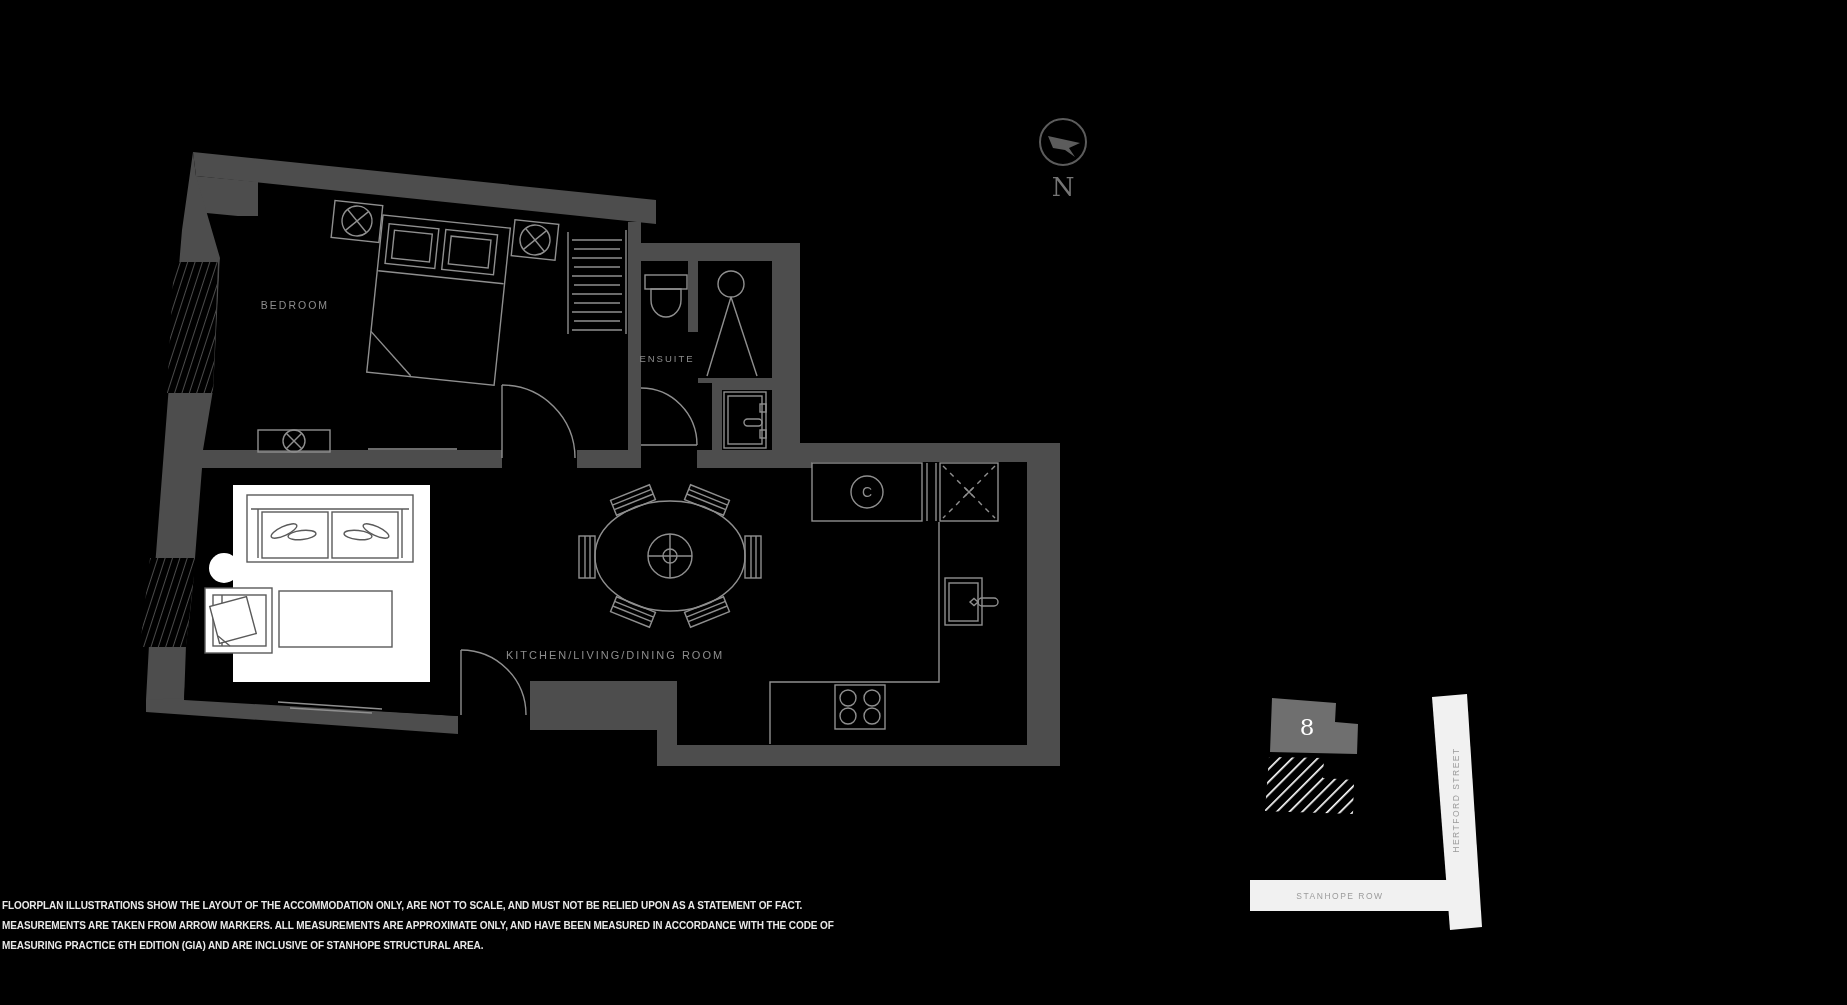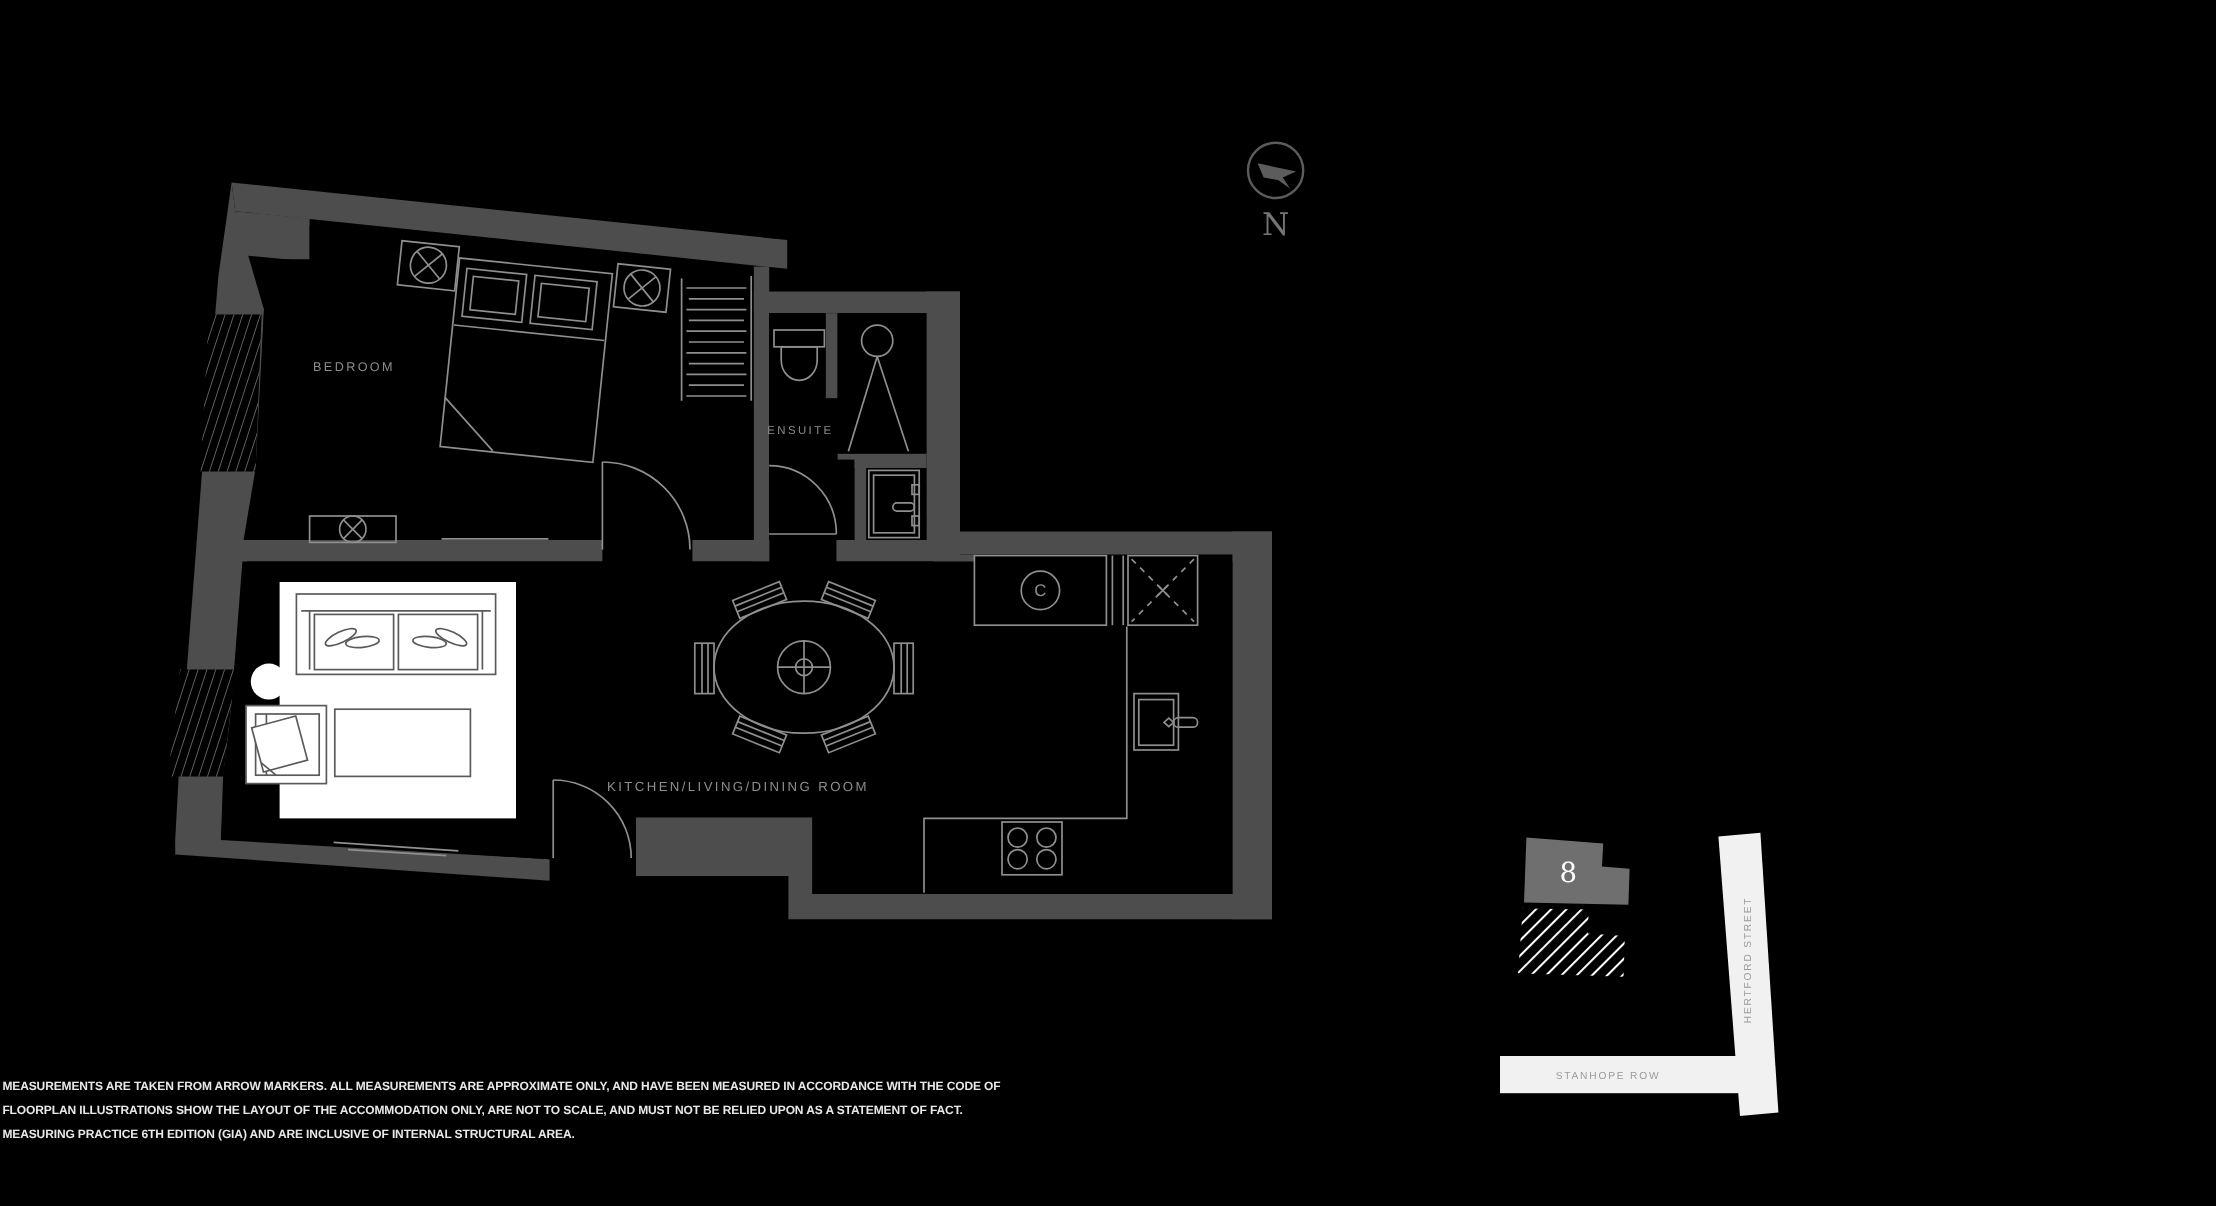--- a/index.html
+++ b/index.html
@@ -264,18 +264,18 @@
     <rect fill="#f1f1f1" x="1250" y="880" width="220" height="31"></rect>
     <polygon fill="#6f6f6f" points="1272,698 1336,703 1335,722 1358,724 1357,754 1270,752"></polygon>
     <text x="1307" y="735" text-anchor="middle" fill="#ffffff" font-family="DejaVu Serif, serif" font-size="23">8</text>
     <polygon fill="url(#hatch)" points="1269,757 1324,758 1323,778 1354,780 1353,814 1265,811"></polygon>
     <text class="slabel" transform="translate(1459 800) rotate(-90)" text-anchor="middle">HERTFORD STREET</text>
     <text class="slabel" x="1340" y="899" text-anchor="middle" fill="#8a8a8a">STANHOPE ROW</text>
   </g>
 </svg>
 
 <div class="disclaimer">
+  <div>FLOORPLAN ILLUSTRATIONS SHOW THE LAYOUT OF THE ACCOMMODATION ONLY, ARE NOT TO SCALE, AND MUST NOT BE RELIED UPON AS A STATEMENT OF FACT.</div>
   <div>MEASUREMENTS ARE TAKEN FROM ARROW MARKERS. ALL MEASUREMENTS ARE APPROXIMATE ONLY, AND HAVE BEEN MEASURED IN ACCORDANCE WITH THE CODE OF</div>
-  <div>FLOORPLAN ILLUSTRATIONS SHOW THE LAYOUT OF THE ACCOMMODATION ONLY, ARE NOT TO SCALE, AND MUST NOT BE RELIED UPON AS A STATEMENT OF FACT.</div>
-  <div>MEASURING PRACTICE 6TH EDITION (GIA) AND ARE INCLUSIVE OF INTERNAL STRUCTURAL AREA.</div>
+  <div>MEASURING PRACTICE 6TH EDITION (GIA) AND ARE INCLUSIVE OF STANHOPE STRUCTURAL AREA.</div>
 </div>
 
 </div>
 
 </body></html>

